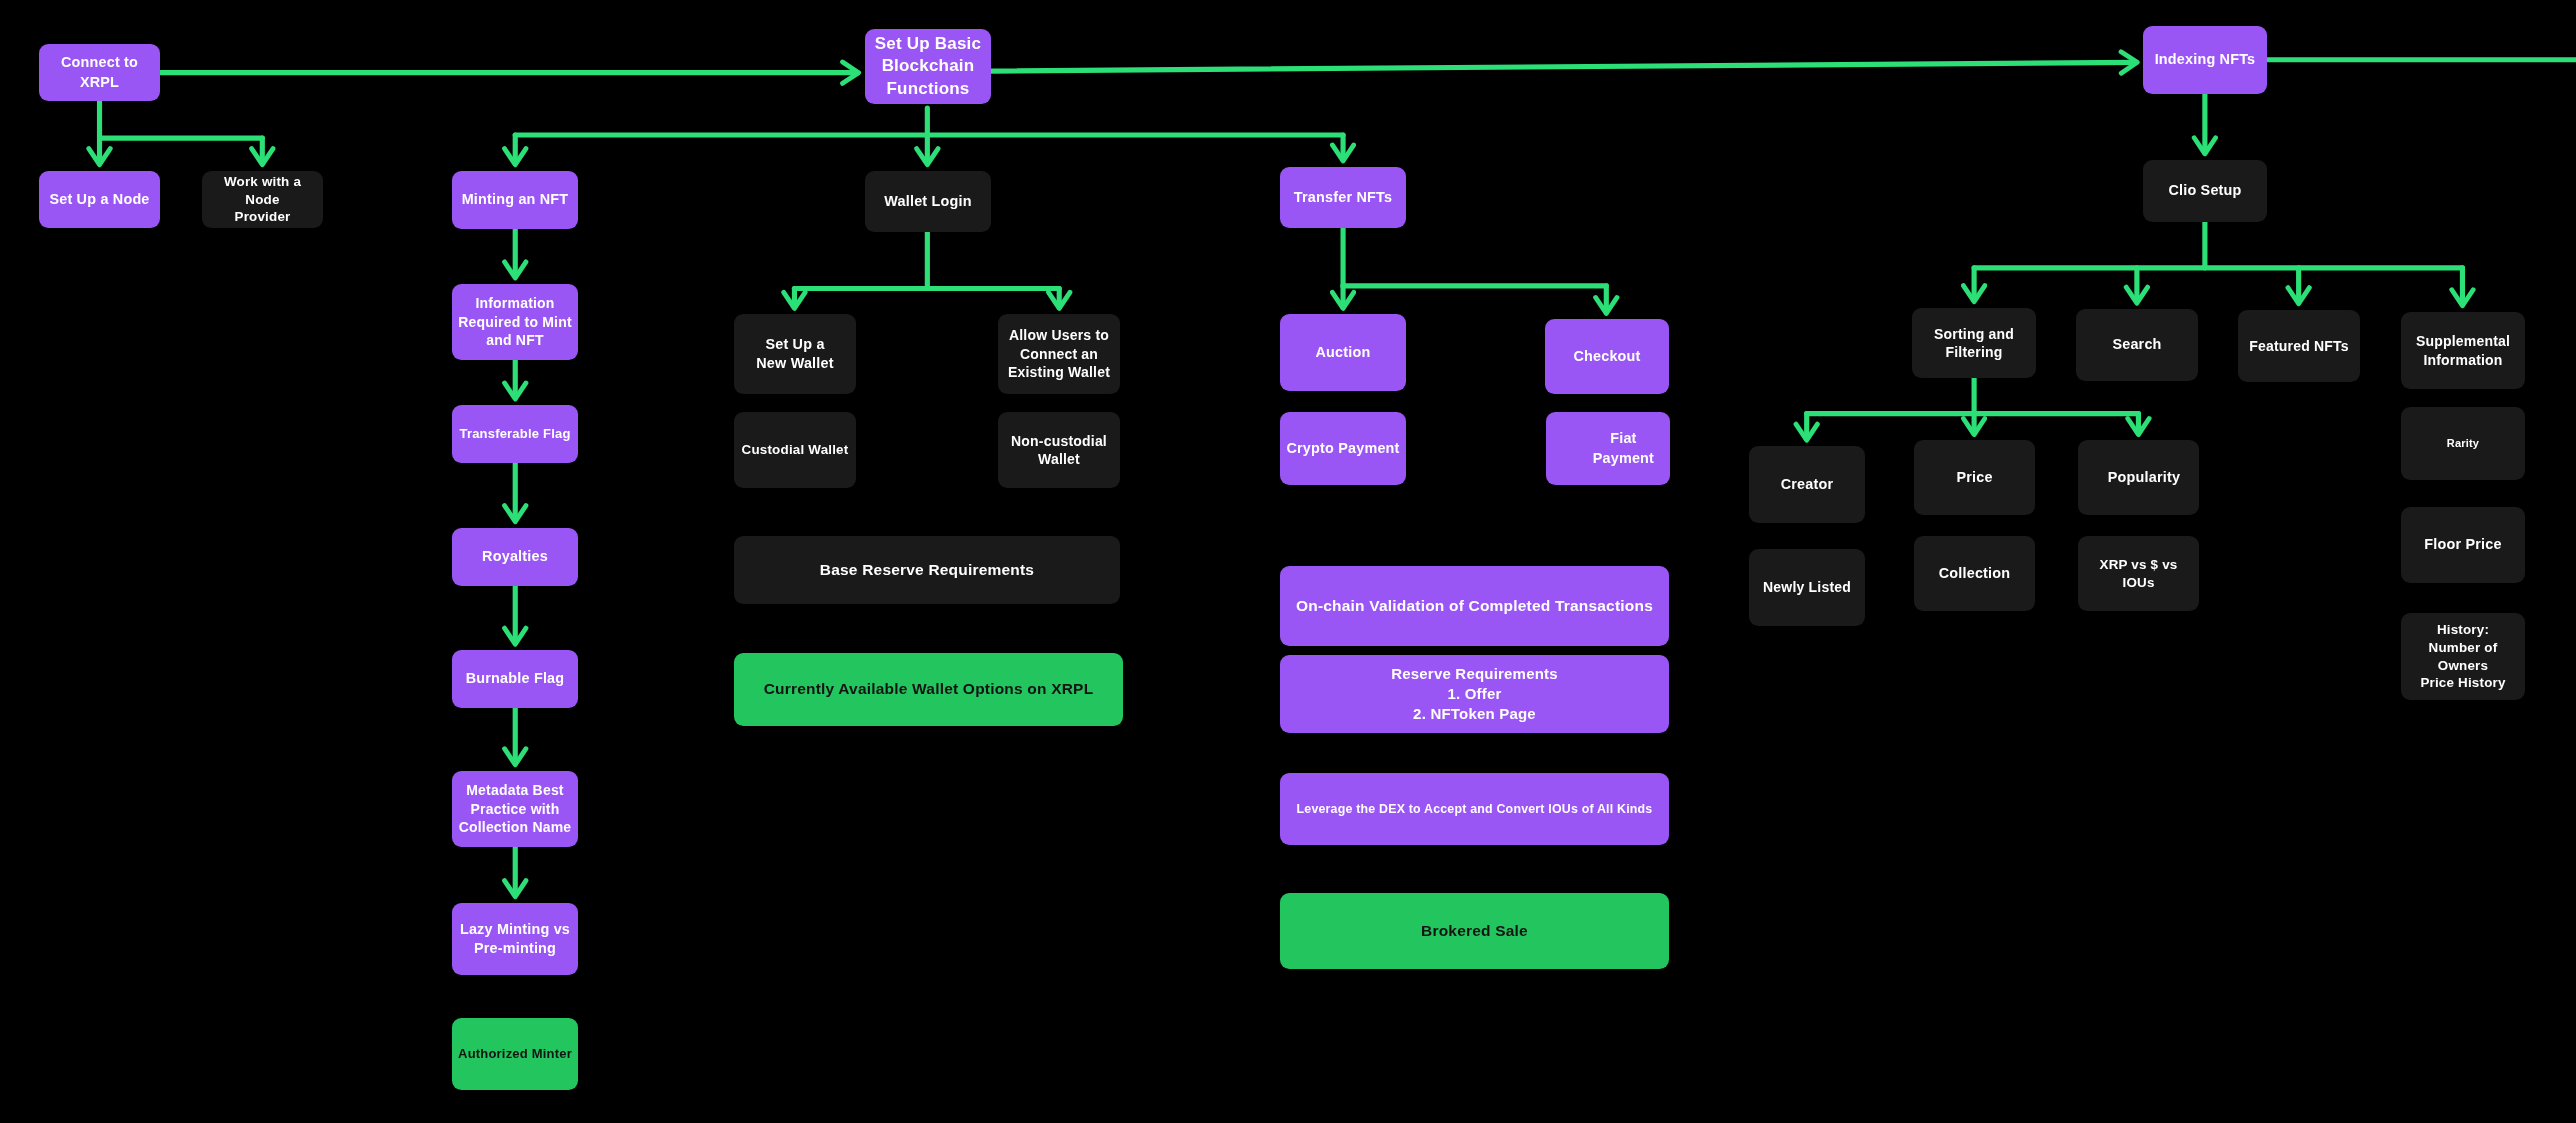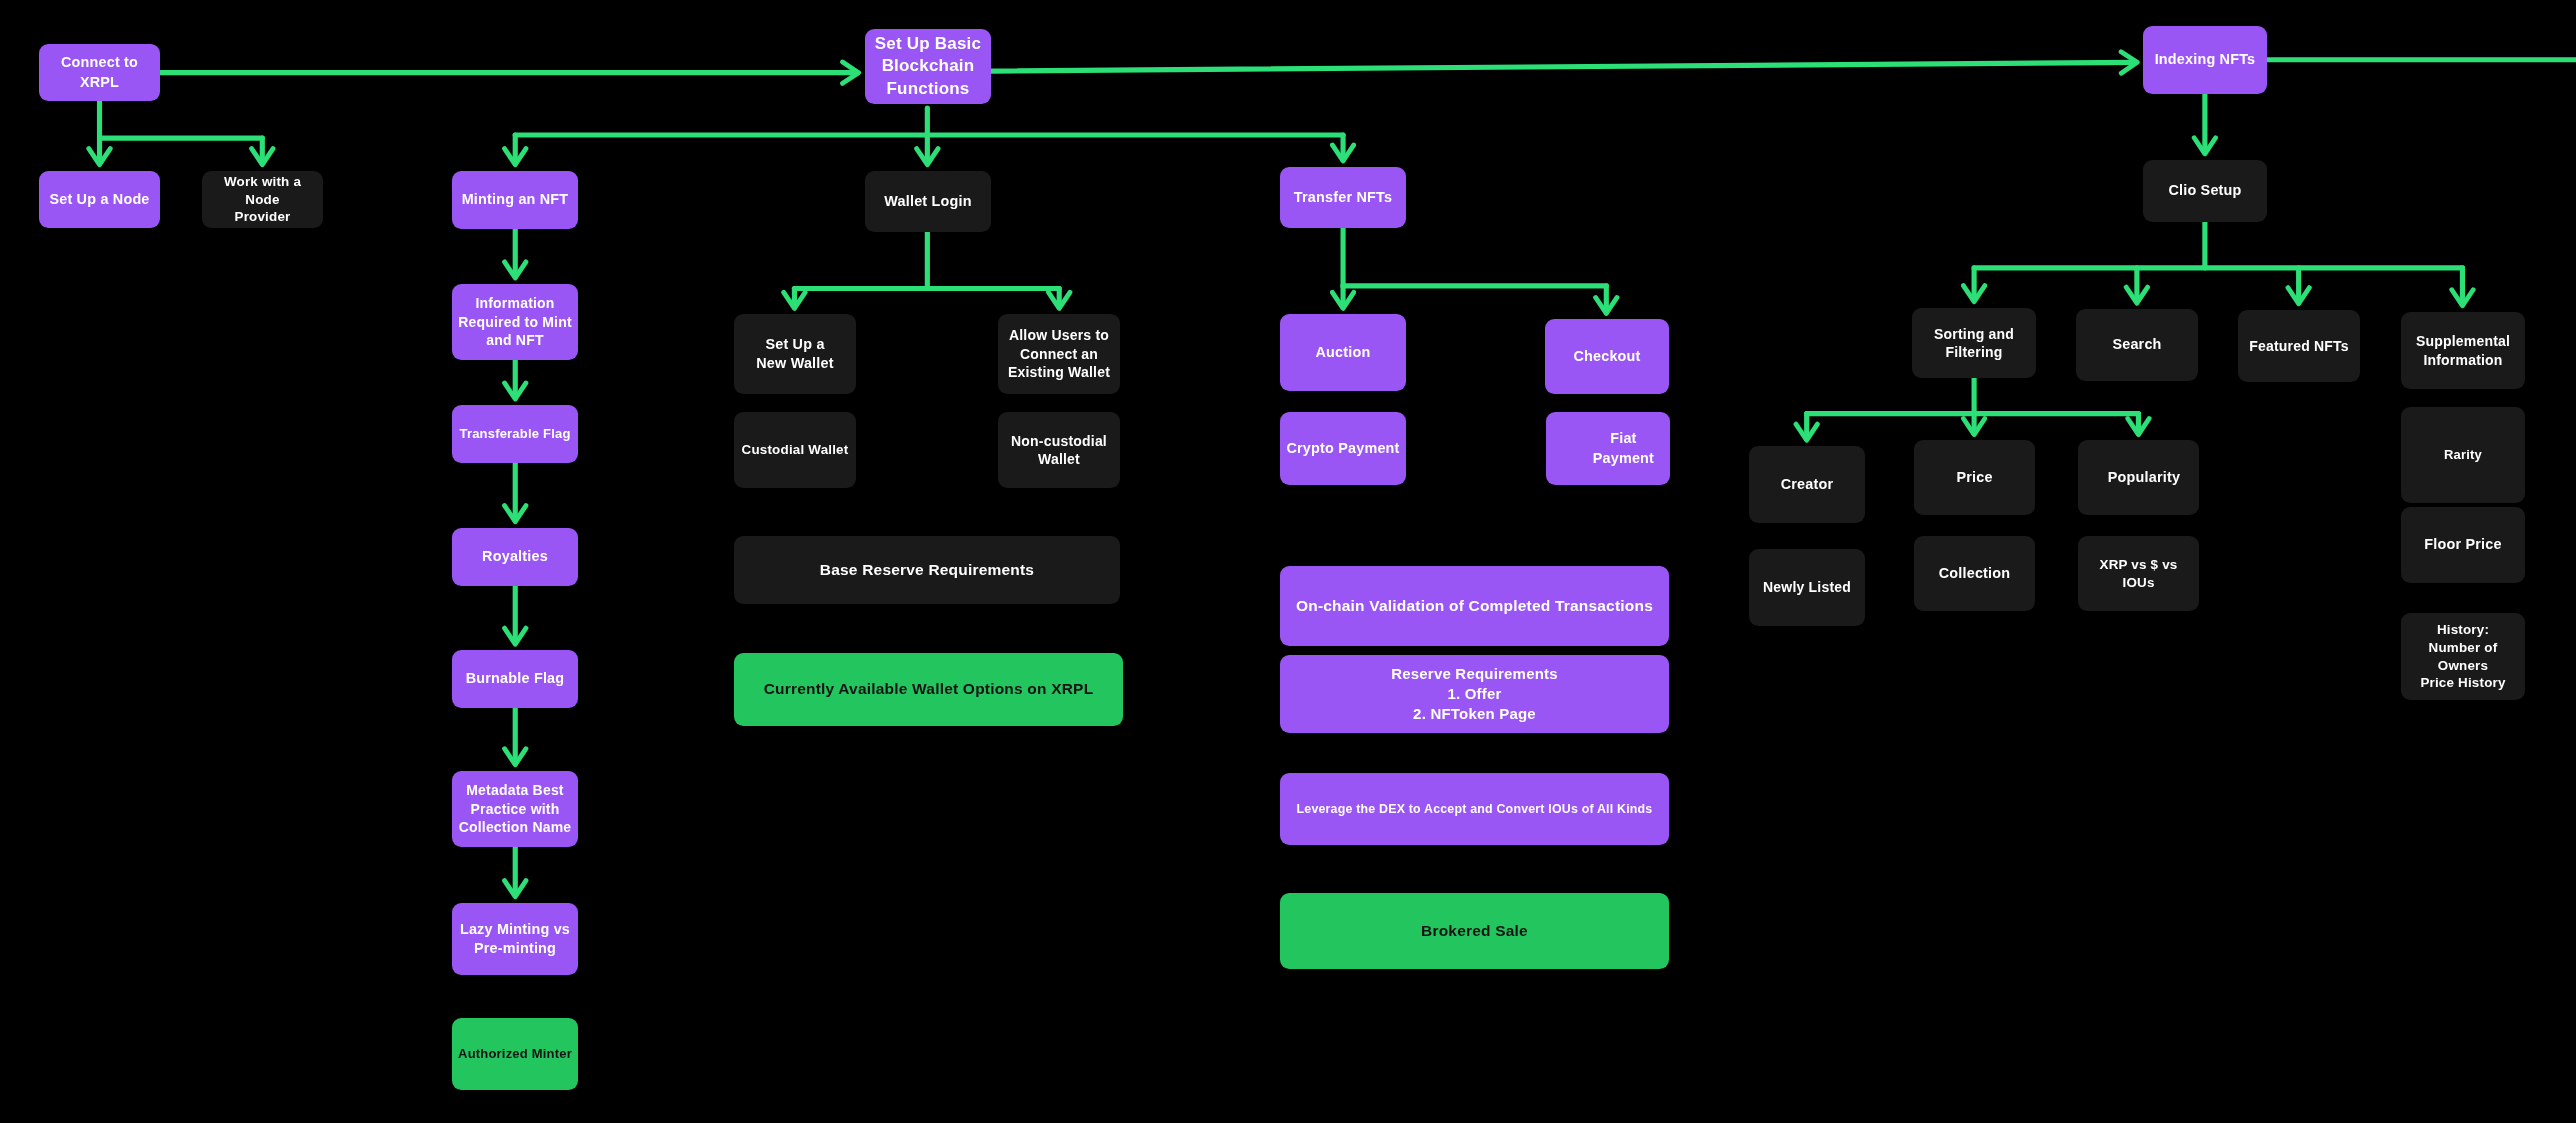--- a/index.html
+++ b/index.html
@@ -178,21 +178,21 @@
       </div>
       <div class="node dark" style="left: 1749px; top: 446px; width: 116px; height: 77px; font-size: 14.4px;">
         <span class="label">Creator</span>
       </div>
       <div class="node dark" style="left: 1914px; top: 440px; width: 121px; height: 75px; font-size: 14.4px;">
         <span class="label">Price</span>
       </div>
       <div class="node dark" style="left: 2078px; top: 440px; width: 121px; height: 75px; font-size: 14.4px; padding-left: 16px;">
         <span class="label">Popularity</span>
       </div>
-      <div class="node dark" style="left: 2401px; top: 407px; width: 124px; height: 96px; font-size: 13px;">
+      <div class="node dark" style="left: 2401px; top: 407px; width: 124px; height: 73px; font-size: 11px;">
         <span class="label">Rarity</span>
       </div>
       <div class="node purple" style="left: 452px; top: 528px; width: 126px; height: 58px; font-size: 14.4px;">
         <span class="label">Royalties</span>
       </div>
       <div class="node dark" style="left: 734px; top: 536px; width: 386px; height: 68px; font-size: 15.5px;">
         <span class="label">Base Reserve Requirements</span>
       </div>
       <div class="node purple" style="left: 1280px; top: 566px; width: 389px; height: 80px; font-size: 15.5px;">
         <span class="label">On-chain Validation of Completed Transactions</span>

